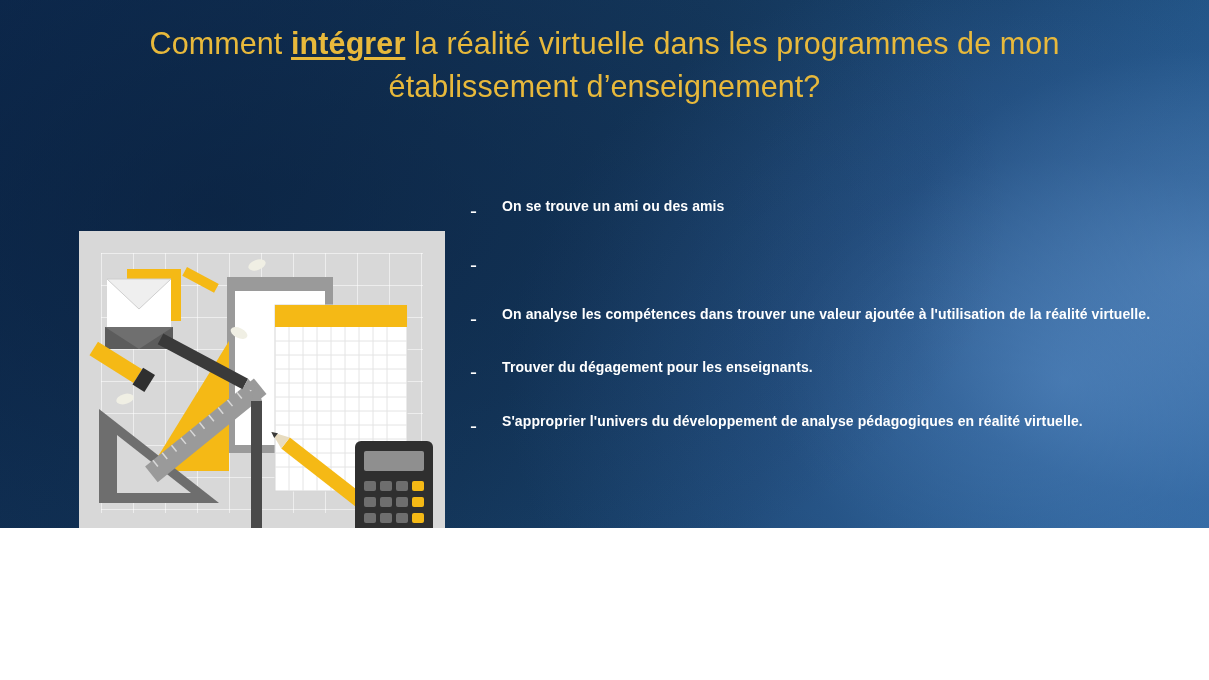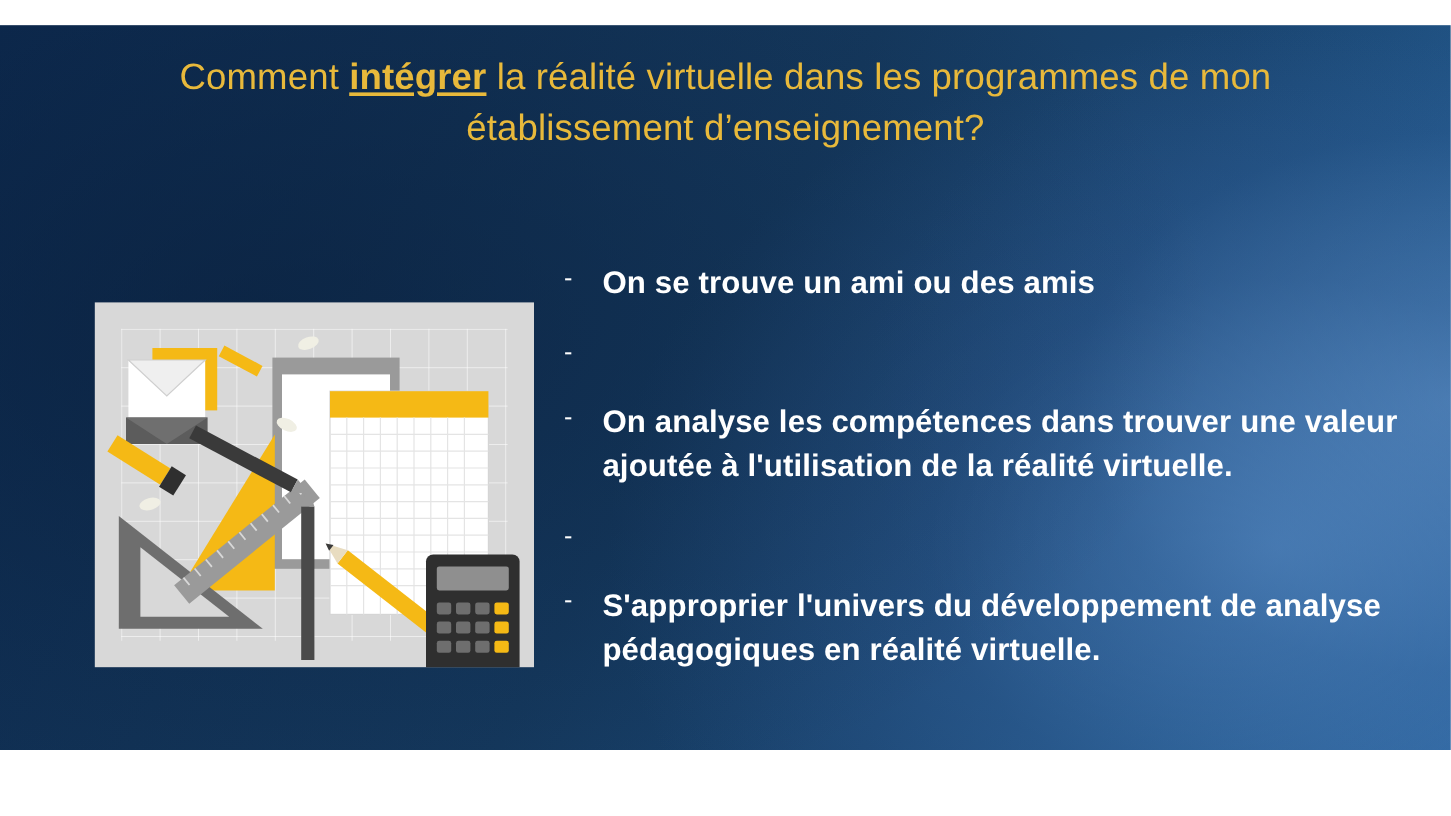--- a/index.html
+++ b/index.html
@@ -8,27 +8,26 @@
   }
   body {
     width: 1209px;
     height: 680px;
     overflow: hidden;
     font-family: "Liberation Sans", sans-serif;
   }
   .slide {
     position: relative;
     width: 1209px;
-    height: 604px;
+    height: 528px;
     background:
       radial-gradient(ellipse 900px 700px at 88% 72%, rgba(90,140,200,0.55) 0%, rgba(60,105,165,0.30) 32%, rgba(20,52,96,0.0) 62%),
       radial-gradient(ellipse 700px 500px at 100% 52%, rgba(120,165,215,0.45) 0%, rgba(40,85,140,0.18) 45%, rgba(16,44,84,0.0) 70%),
       linear-gradient(118deg, #0d2a4f 0%, #123357 28%, #15395e 48%, #1a4571 68%, #23598c 86%, #2f6ba4 100%);
     overflow: hidden;
-    margin-top: 21px;
   }
   .slide::after {
     content: "";
     position: absolute;
     left: 0; top: 0; right: 0; bottom: 0;
     background: radial-gradient(ellipse 1100px 620px at 18% 40%, rgba(8,28,56,0.55) 0%, rgba(8,28,56,0.18) 45%, rgba(8,28,56,0) 72%);
     pointer-events: none;
   }
   .title {
     position: absolute;
@@ -82,21 +81,21 @@
   }
   .bullet .dash {
     color: #ffffff;
     font-size: 21px;
     line-height: 1.42;
     width: 32px;
     flex: 0 0 32px;
   }
   .bullet .btext {
     color: #ffffff;
-    font-size: 26px;
+    font-size: 14px;
     line-height: 1.45;
     font-weight: bold;
     letter-spacing: 0.1px;
   }
 </style>
 </head>
 <body>
 
 <div class="slide">
 
@@ -224,20 +223,21 @@
     </div>
     <div class="bullet">
       <span class="dash">-</span>
     </div>
     <div class="bullet">
       <span class="dash">-</span>
       <span class="btext">On analyse les compétences dans trouver une valeur ajoutée à l'utilisation de la réalité virtuelle.</span>
     </div>
     <div class="bullet">
       <span class="dash">-</span>
+      <span class="btext">Trouver du dégagement pour les enseignants.</span>
     </div>
     <div class="bullet">
       <span class="dash">-</span>
       <span class="btext">S'approprier l'univers du développement de analyse pédagogiques en réalité virtuelle.</span>
     </div>
   </div>
 
 </div>
 
 </body></html>

